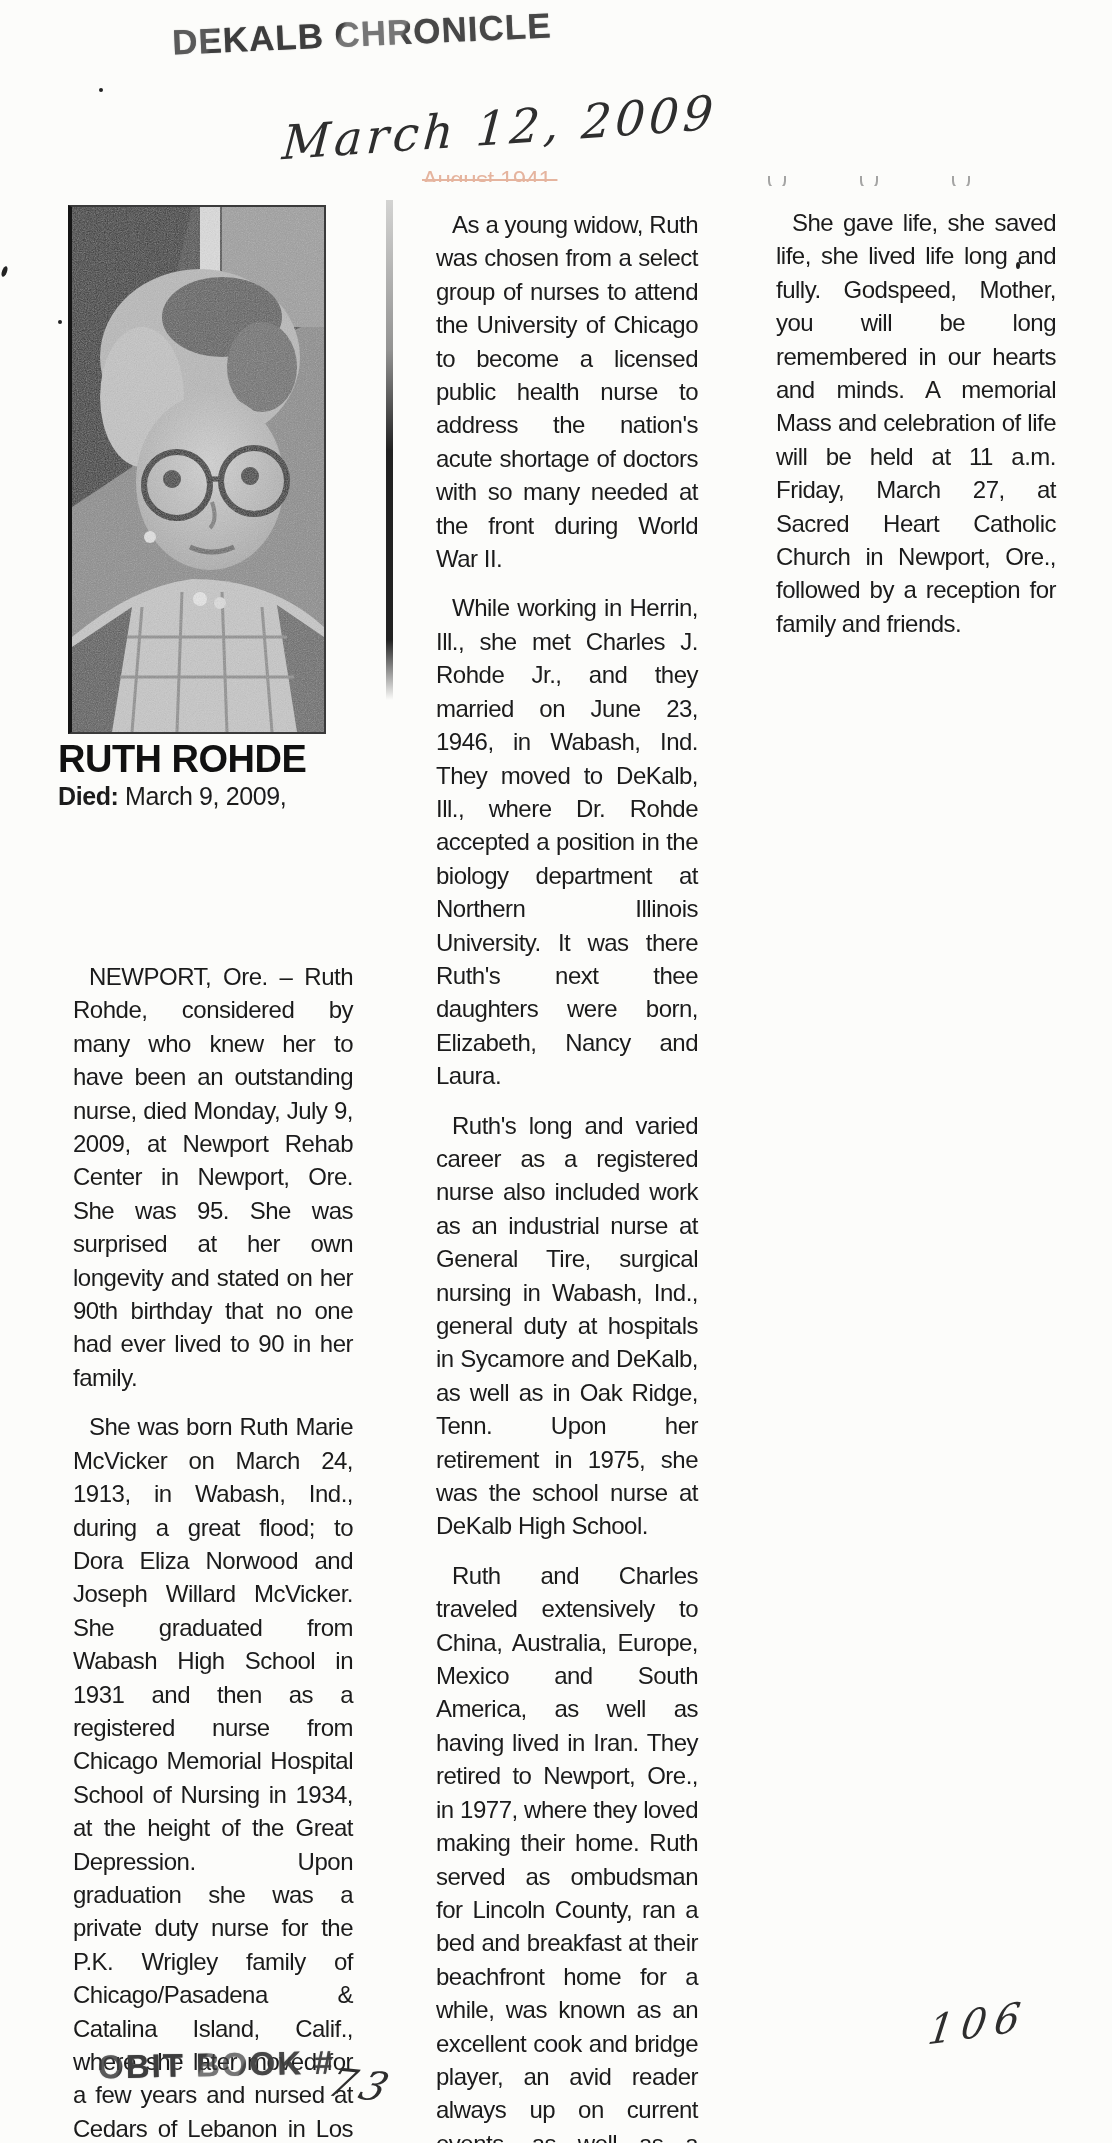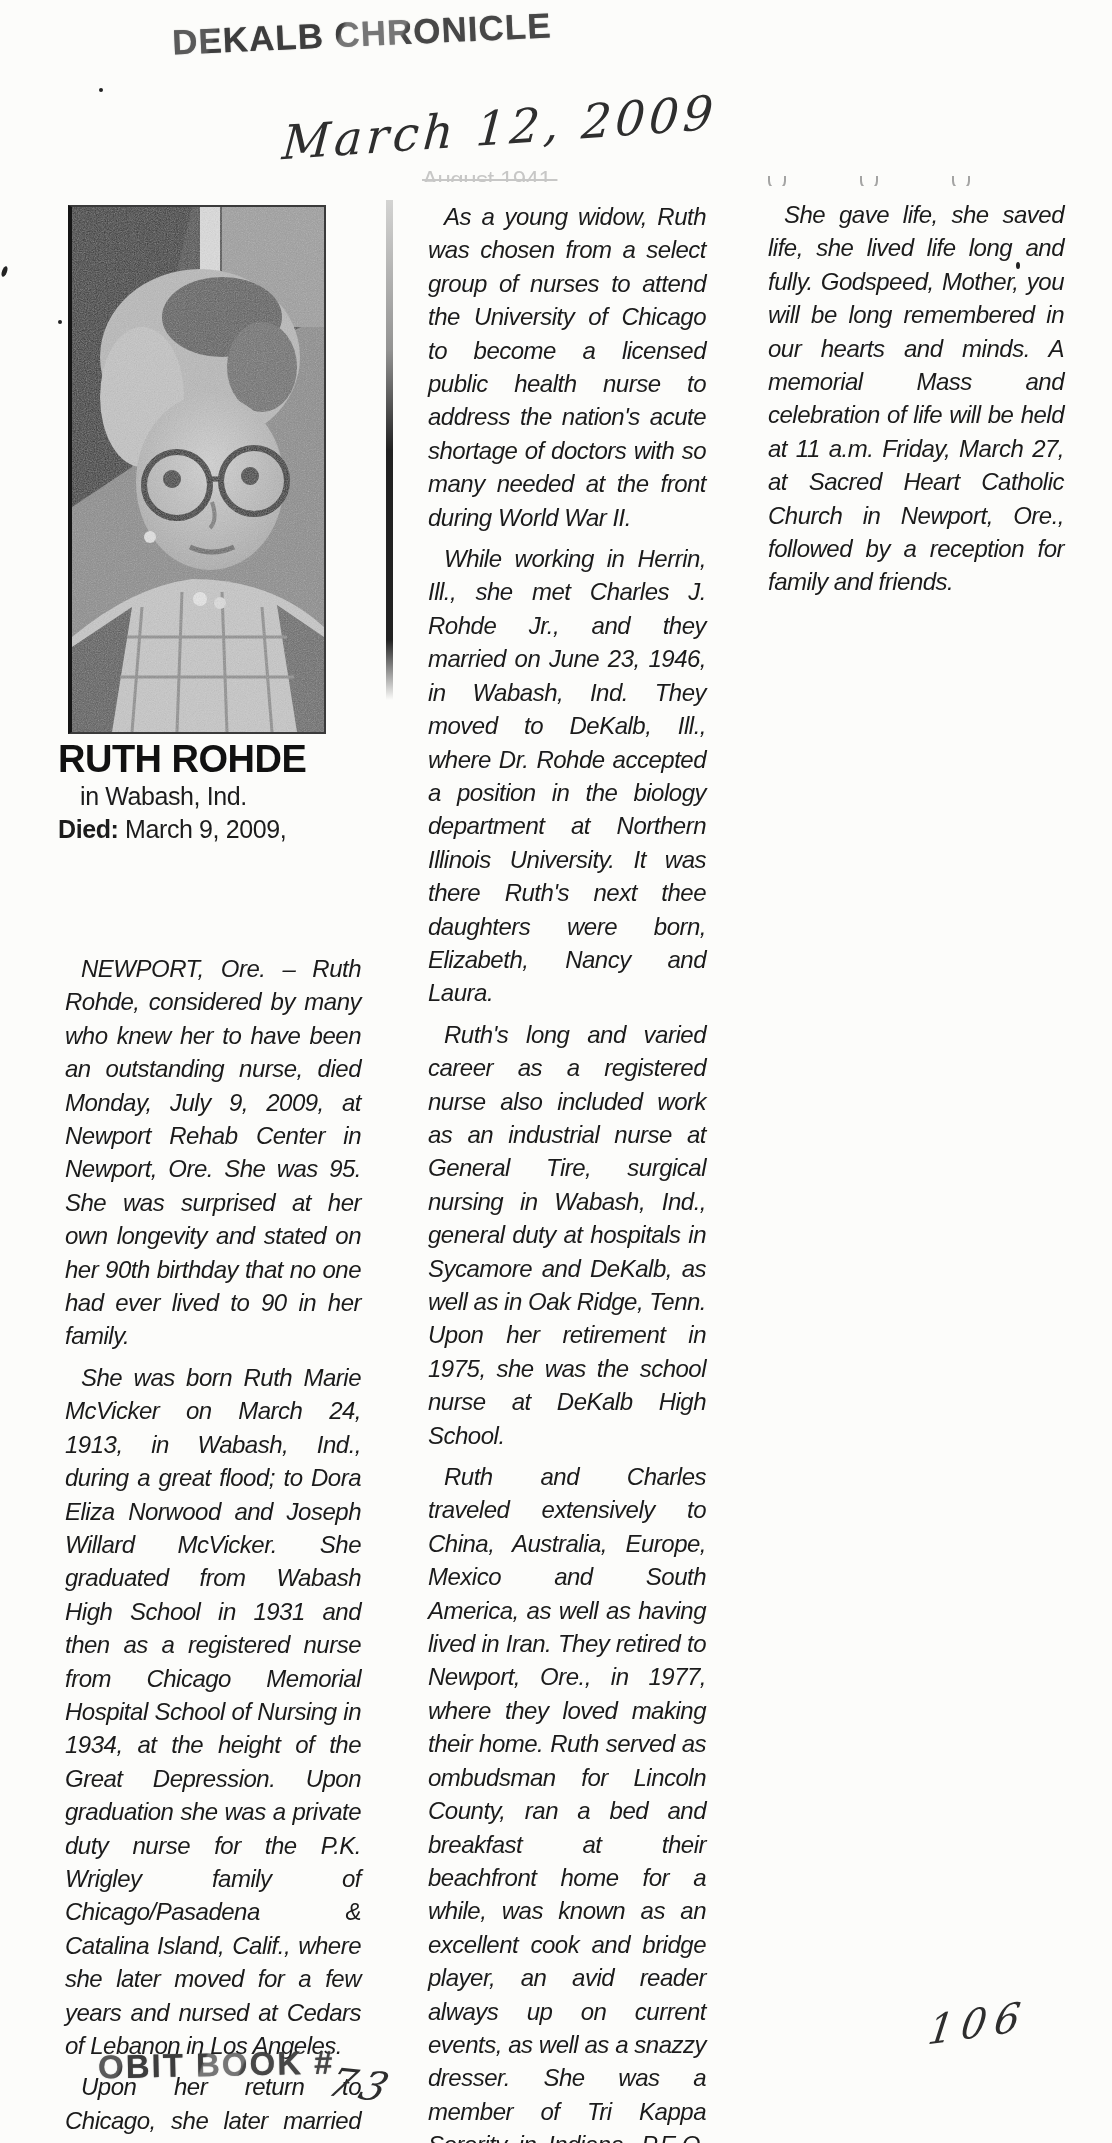--- a/index.html
+++ b/index.html
@@ -53,29 +53,29 @@
     font-size:25px; line-height:33px; letter-spacing:-0.4px;
   }
   .vitals .ind{ padding-left:22px; }
   .vitals b{ font-weight:700; }
   
   .col{
     position:absolute;
     font-size:24px; line-height:33.4px; letter-spacing:-0.5px;
     text-align:justify; color:#1b1b1b;
   }
-  .col p{ margin:8px; text-indent:16px;font-style:italic; }
+  .col p{ margin:16px; text-indent:16px; }
   .col1{ left:57px;  top:944px; width:312px; }
   .col2{ left:420px; top:192px; width:294px; }
   .col3{ left:760px; top:190px; width:312px; }
   
   .cut-line{
     position:absolute; left:422px; top:166px; width:260px; height:16px;
     overflow:hidden; opacity:.38; font-size:24px; letter-spacing:-0.5px;
-    color:#737373; text-decoration:line-through;
+    color:#c2410c; text-decoration:line-through;
   }
   .remnant{ position:absolute; left:768px; top:176px; width:300px; height:10px; overflow:hidden; opacity:.45; }
   .remnant i{
     display:inline-block; width:14px; height:12px; margin-right:74px;
     border:2.5px solid #3a3a3a; border-top:none; border-radius:0 0 10px 10px;
   }
   
   .shadow-strip{
     position:absolute; left:386px; top:200px; width:7px; height:500px;
     background:linear-gradient(to bottom,
@@ -144,21 +144,20 @@
         </g>
         <circle cx="78" cy="330" r="6" fill="#e2e2e2"></circle>
         <circle cx="128" cy="392" r="7" fill="#e6e6e6"></circle>
         <circle cx="148" cy="396" r="6" fill="#dddddd"></circle>
       </g>
     </svg>
   </div>
 
   <div class="headline">RUTH ROHDE</div>
   <div class="vitals">
-    <div class="ind">in Wabash, Ind.</div>
     <div><b>Died:</b><span> March 9, 2009,</span></div>
   </div>
 
   <div class="col col1">
     <p>NEWPORT, Ore. – Ruth Rohde, considered by many who knew her to have been an outstanding nurse, died Monday, July 9, 2009, at Newport Rehab Center in Newport, Ore. She was 95. She was surprised at her own longevity and stated on her 90th birthday that no one had ever lived to 90 in her family.</p>
     <p>She was born Ruth Marie McVicker on March 24, 1913, in Wabash, Ind., during a great flood; to Dora Eliza Norwood and Joseph Willard McVicker. She graduated from Wabash High School in 1931 and then as a registered nurse from Chicago Memorial Hospital School of Nursing in 1934, at the height of the Great Depression. Upon graduation she was a private duty nurse for the P.K. Wrigley family of Chicago/Pasadena &amp; Catalina Island, Calif., where she later moved for a few years and nursed at Cedars of Lebanon in Los Angeles.</p>
     <p>Upon her return to Chicago, she later married John Joseph Kirwan on Nov. 9, 1938. Of this union, two daughters, Katherine and Marianna Kirwan, were born. Mr. Kirwan passed away in August 1941.</p>
   </div>
 
   <div class="cut-line">August 1941.</div>

